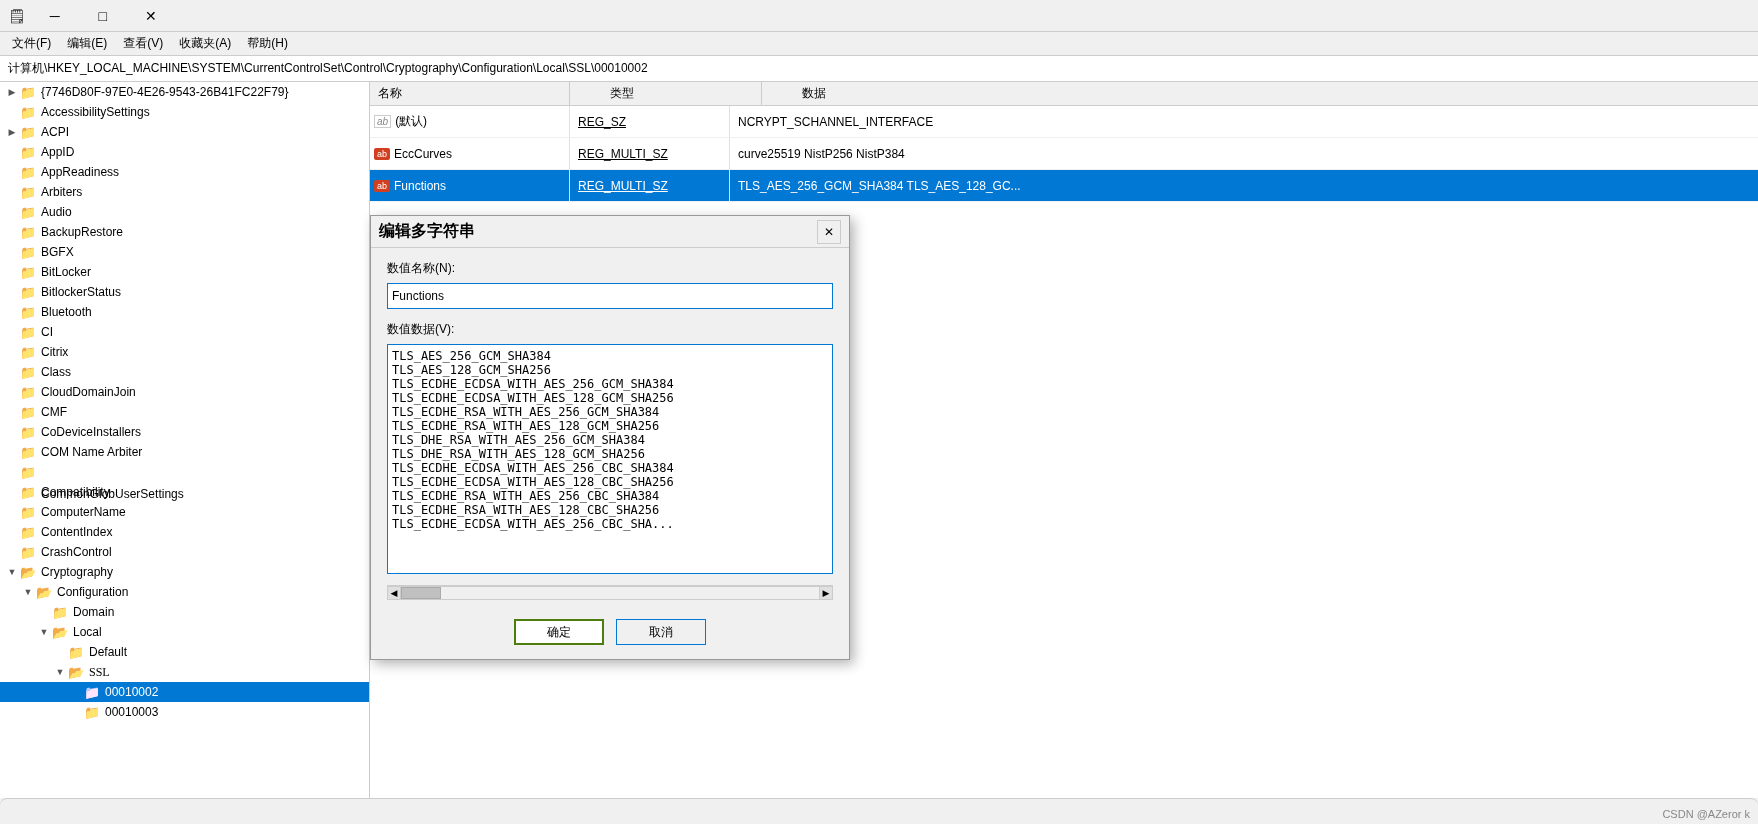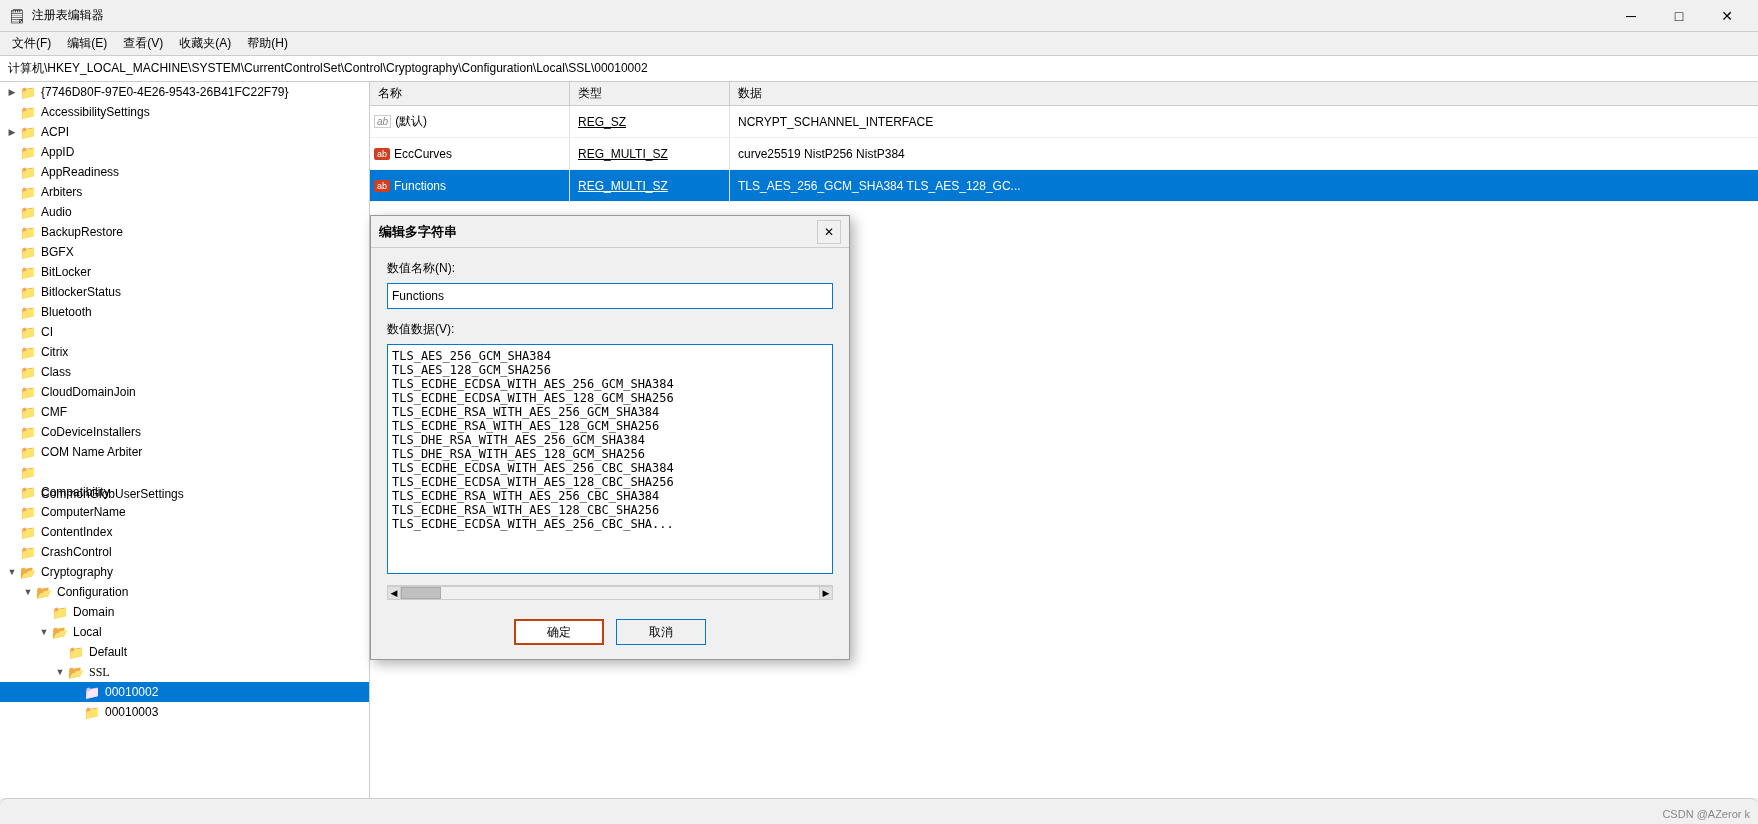--- a/index.html
+++ b/index.html
@@ -127,20 +127,21 @@
       flex-direction: column;
     }
 
     
     .table-header {
       display: flex;
       background: #f0f0f0;
       border-bottom: 1px solid #ccc;
       height: 24px;
       align-items: center;
+      gap: 32px;
     }
     .th-name { width: 200px; padding-left: 8px; font-size: 12px; border-right: 1px solid #ccc; height: 100%; display: flex; align-items: center; }
     .th-type { width: 160px; padding-left: 8px; font-size: 12px; border-right: 1px solid #ccc; height: 100%; display: flex; align-items: center; }
     .th-data { flex: 1; padding-left: 8px; font-size: 12px; height: 100%; display: flex; align-items: center; }
 
     
     .table-row {
       display: flex;
       height: 32px;
       align-items: center;
@@ -190,21 +191,21 @@
     .dialog-title-bar {
       background: #f0f0f0;
       height: 32px;
       display: flex;
       align-items: center;
       padding: 0 8px;
       border-bottom: 1px solid #ccc;
     }
     .dialog-title-text {
       flex: 1;
-      font-size: 13px;
+      font-size: 16px;
       font-weight: bold;
     }
     .dialog-close-btn {
       width: 24px;
       height: 24px;
       border: 1px solid #ccc;
       background: #f0f0f0;
       cursor: pointer;
       display: flex;
       align-items: center;
@@ -265,21 +266,21 @@
       width: 90px;
       height: 26px;
       border: 1px solid #0078d4;
       background: #f0f0f0;
       cursor: pointer;
       font-size: 12px;
       color: #000;
     }
     .dialog-btn.primary {
       background: #fff;
-      border: 2px solid #c2410c;
+      border: 2px solid #4d7c0f;
     }
 
     .horizontal-scrollbar-container {
       display: flex;
       align-items: center;
       height: 14px;
       border-top: 1px solid #ccc;
       background: #f0f0f0;
     }
     .h-scroll-left, .h-scroll-right {
@@ -310,21 +311,20 @@
       right: 8px;
       font-size: 11px;
       color: #888;
     }
   </style>
 </head>
 <body>
 
 <div class="title-bar">
   <span style="margin-right:6px;font-size:14px;">🗒</span>
-  <span class="title-bar-text">注册表编辑器</span>
   <div class="title-bar-controls">
     <button class="title-bar-btn">─</button>
     <button class="title-bar-btn">□</button>
     <button class="title-bar-btn close">✕</button>
   </div>
 </div>
 
 <div class="menu-bar">
   <span class="menu-item">文件(F)</span>
   <span class="menu-item">编辑(E)</span>

